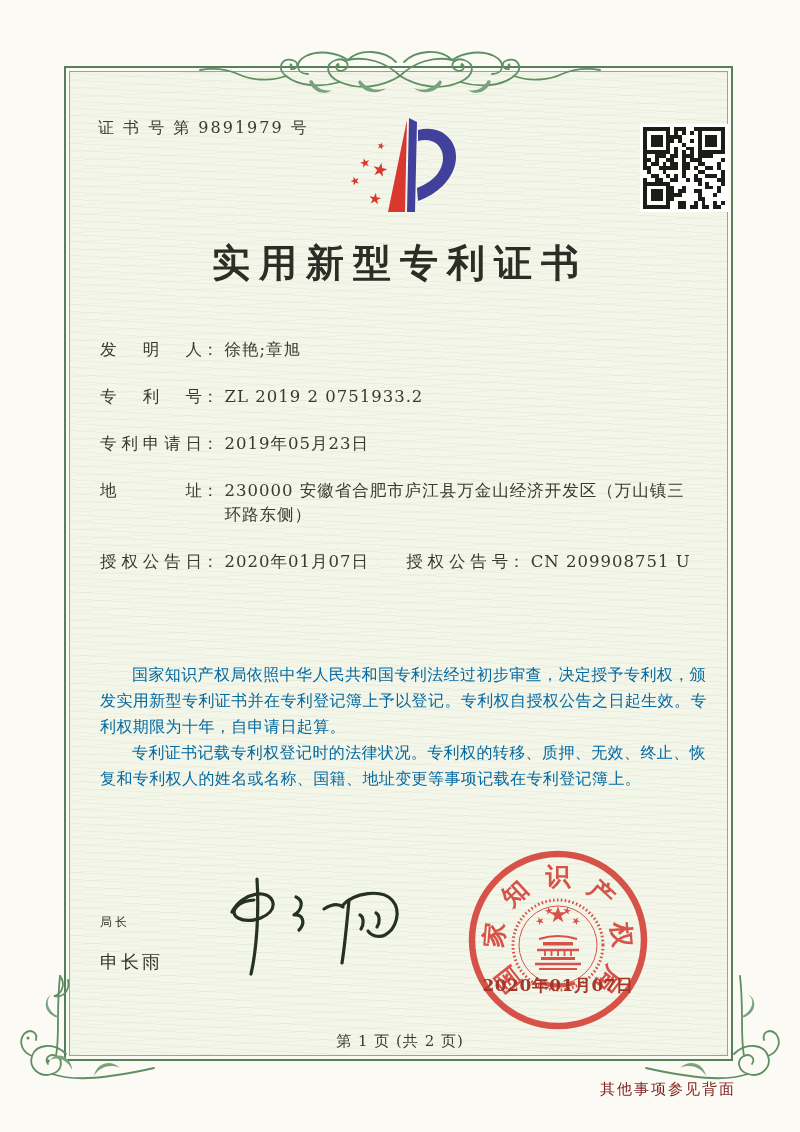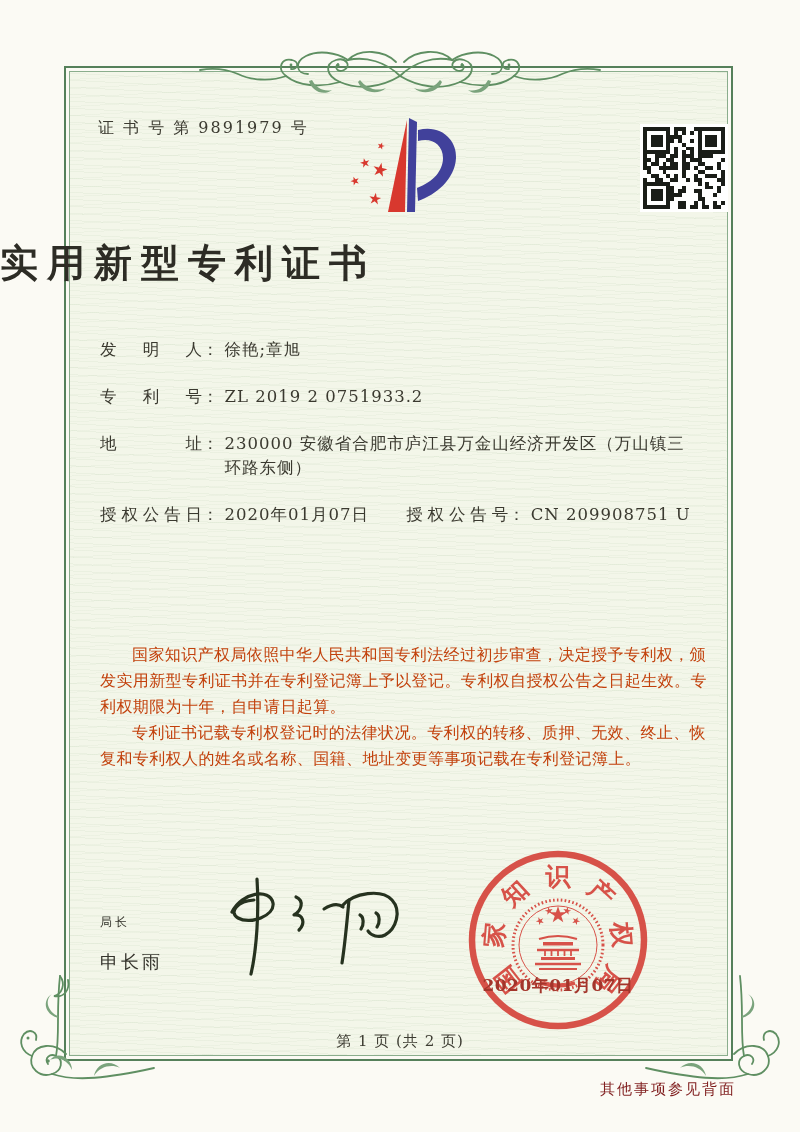--- a/index.html
+++ b/index.html
@@ -33,21 +33,21 @@
     font-size:16px;letter-spacing:2px;color:#3c3b31;
   }
   #cnipa-logo{position:absolute;left:338px;top:114px;}
   .qr-wrap{
     position:absolute;left:640px;top:124px;width:88px;height:88px;
     background:#ffffff;padding:3px;box-sizing:border-box;
   }
   
   .doc-title{
     position:absolute;left:0;top:238px;width:800px;
-    text-align:left;font-size:38px;font-weight:700;
+    text-align:center;font-size:38px;font-weight:700;
     letter-spacing:9px;color:#2d2c25;
   }
   
   .fields{
     position:absolute;left:100px;top:338px;width:618px;
     font-size:16.5px;line-height:1.45;color:#3a392f;
   }
   .field-row{margin-bottom:23px;}
   .field-label{
     display:inline-block;width:102px;
@@ -55,22 +55,22 @@
   }
   .field-colon{vertical-align:top;}
   .field-value{
     display:inline-block;width:472px;vertical-align:top;
     letter-spacing:1px;margin-left:6px;
   }
   .grant-row{white-space:nowrap;}
   .grant-pair2{margin-left:32px;}
   
   .body-text{
-    position:absolute;left:100px;top:642px;width:618px;
-    font-size:16px;line-height:26px;color:#c2410c;letter-spacing:0.4px;
+    position:absolute;left:100px;top:662px;width:618px;
+    font-size:16px;line-height:26px;color:#0369a1;letter-spacing:0.4px;
   }
   .body-text p{margin:0;text-indent:2em;}
   
   .signer-title{position:absolute;left:100px;top:914px;font-size:12px;letter-spacing:3px;}
   .signer-name{position:absolute;left:100px;top:950px;font-size:18px;letter-spacing:3px;}
   #signature{position:absolute;left:212px;top:870px;}
   #official-seal{position:absolute;left:463px;top:845px;opacity:0.92;}
   .seal-char{font-size:25px;font-weight:bold;fill:#d5453c;font-family:"DejaVu Serif",serif;}
   .seal-date{
     position:absolute;left:478px;top:974px;width:160px;text-align:center;
@@ -393,20 +393,23 @@
 <div class="doc-title">实用新型专利证书</div>
 
 <div class="fields">
   <div class="field-row">
     <span class="field-label">发明人</span><span class="field-colon">：</span><span class="field-value">徐艳;章旭</span>
   </div>
   <div class="field-row">
     <span class="field-label">专利号</span><span class="field-colon">：</span><span class="field-value">ZL 2019 2 0751933.2</span>
   </div>
   <div class="field-row">
+    <span class="field-label">专利申请日</span><span class="field-colon">：</span><span class="field-value">2019年05月23日</span>
+  </div>
+  <div class="field-row">
     <span class="field-label">地址</span><span class="field-colon">：</span><span class="field-value">230000 安徽省合肥市庐江县万金山经济开发区（万山镇三环路东侧）</span>
   </div>
   <div class="field-row grant-row">
     <span><span class="field-label">授权公告日</span><span class="field-colon">：</span><span style="letter-spacing:1px;margin-left:6px;">2020年01月07日</span></span>
     <span class="grant-pair2"><span class="field-label">授权公告号</span><span class="field-colon">：</span><span style="letter-spacing:1px;margin-left:6px;">CN 209908751 U</span></span>
   </div>
 </div>
 
 <div class="body-text">
   <p>国家知识产权局依照中华人民共和国专利法经过初步审查，决定授予专利权，颁发实用新型专利证书并在专利登记簿上予以登记。专利权自授权公告之日起生效。专利权期限为十年，自申请日起算。</p>

